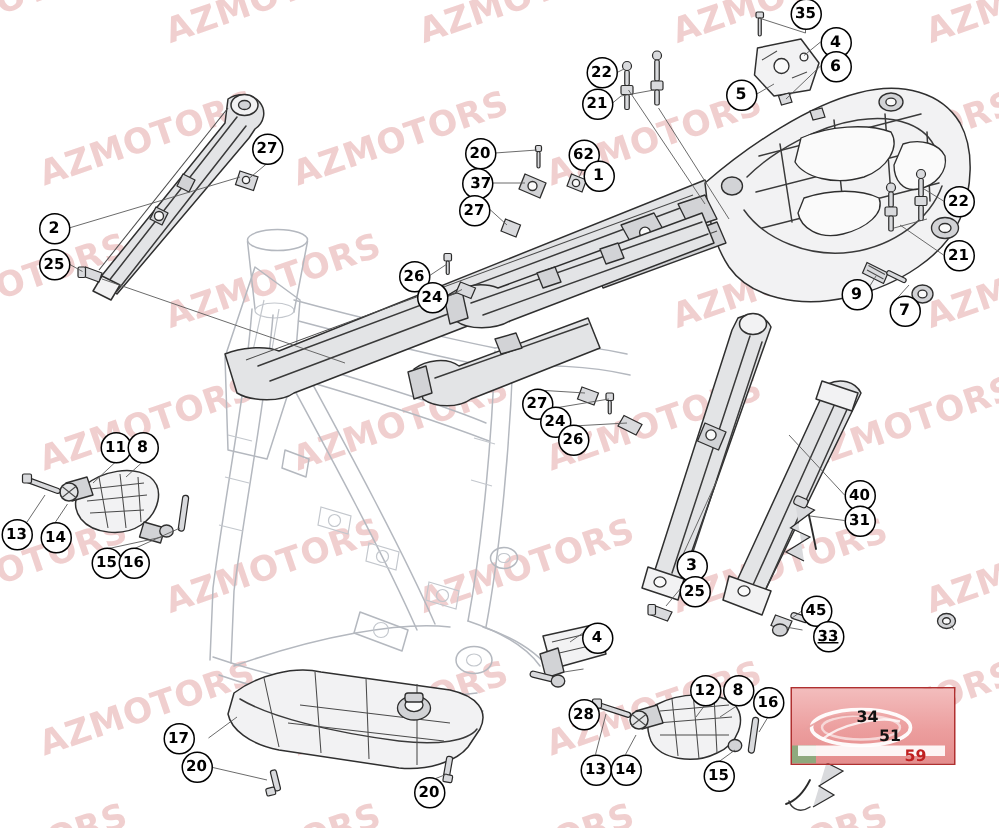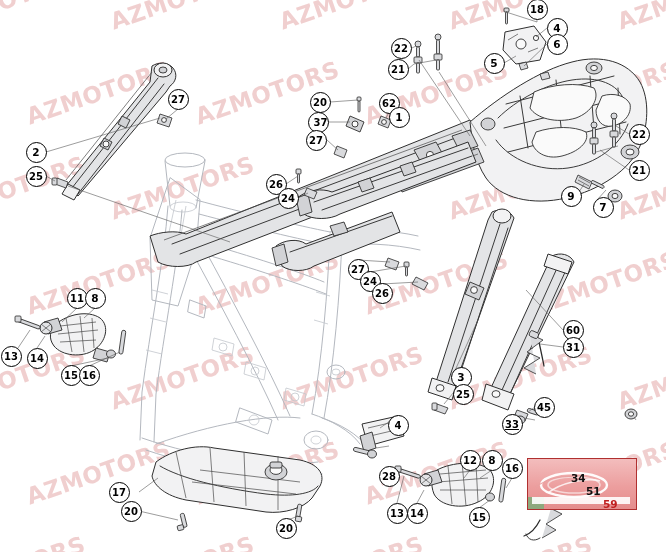--- a/index.html
+++ b/index.html
@@ -491,21 +491,21 @@
     </svg>
   </div>
 
   <div id="inset-labels">
       <div class="ins-label" style="position: absolute; left: 571px; top: 472px;">34</div>
       <div class="ins-label" style="position: absolute; left: 586px; top: 485px;">51</div>
       <div class="ins-label red" style="position: absolute; left: 603px; top: 498px;">59</div>
     </div>
 
   <div id="callouts">
-      <div class="callout sm" style="left: 537px; top: 9px;">18</div>
+      <div class="callout sm" style="left: 537px; top: 9px;">35</div>
       <div class="callout" style="left: 557px; top: 28px;">4</div>
       <div class="callout" style="left: 557px; top: 44px;">6</div>
       <div class="callout" style="left: 494px; top: 63px;">5</div>
       <div class="callout sm" style="left: 401px; top: 48px;">22</div>
       <div class="callout sm" style="left: 398px; top: 69px;">21</div>
       <div class="callout sm" style="left: 178px; top: 99px;">27</div>
       <div class="callout sm" style="left: 320px; top: 102px;">20</div>
       <div class="callout sm" style="left: 389px; top: 103px;">62</div>
       <div class="callout sm" style="left: 318px; top: 122px; text-align: right;">37</div>
       <div class="callout" style="left: 399px; top: 117px;">1</div>
@@ -516,30 +516,30 @@
       <div class="callout sm" style="left: 639px; top: 170px;">21</div>
       <div class="callout sm" style="left: 276px; top: 184px;">26</div>
       <div class="callout sm" style="left: 288px; top: 198px;">24</div>
       <div class="callout" style="left: 571px; top: 196px;">9</div>
       <div class="callout" style="left: 603px; top: 207px;">7</div>
       <div class="callout sm" style="left: 358px; top: 269px;">27</div>
       <div class="callout sm" style="left: 370px; top: 281px;">24</div>
       <div class="callout sm" style="left: 382px; top: 293px;">26</div>
       <div class="callout sm" style="left: 77px; top: 298px;">11</div>
       <div class="callout" style="left: 95px; top: 298px;">8</div>
-      <div class="callout sm" style="left: 573px; top: 330px;">60</div>
+      <div class="callout sm" style="left: 573px; top: 330px;">40</div>
       <div class="callout sm" style="left: 573px; top: 347px;">31</div>
       <div class="callout sm" style="left: 11px; top: 356px;">13</div>
       <div class="callout sm" style="left: 37px; top: 358px;">14</div>
       <div class="callout sm" style="left: 71px; top: 375px;">15</div>
       <div class="callout sm" style="left: 89px; top: 375px;">16</div>
       <div class="callout" style="left: 461px; top: 377px;">3</div>
       <div class="callout sm" style="left: 463px; top: 394px;">25</div>
       <div class="callout sm" style="left: 544px; top: 407px;">45</div>
-      <div class="callout sm" style="left: 512px; top: 424px; text-decoration: underline;">33</div>
+      <div class="callout sm" style="left: 552px; top: 424px; text-decoration: underline;">33</div>
       <div class="callout sm" style="left: 398px; top: 425px;">4</div>
       <div class="callout sm" style="left: 645px; top: 425px; margin-left: 32px;">29</div>
       <div class="callout sm" style="left: 389px; top: 476px;">28</div>
       <div class="callout sm" style="left: 470px; top: 460px;">12</div>
       <div class="callout" style="left: 492px; top: 460px;">8</div>
       <div class="callout sm" style="left: 512px; top: 468px;">16</div>
       <div class="callout sm" style="left: 119px; top: 492px;">17</div>
       <div class="callout sm" style="left: 397px; top: 513px;">13</div>
       <div class="callout sm" style="left: 417px; top: 513px;">14</div>
       <div class="callout sm" style="left: 131px; top: 511px;">20</div>

